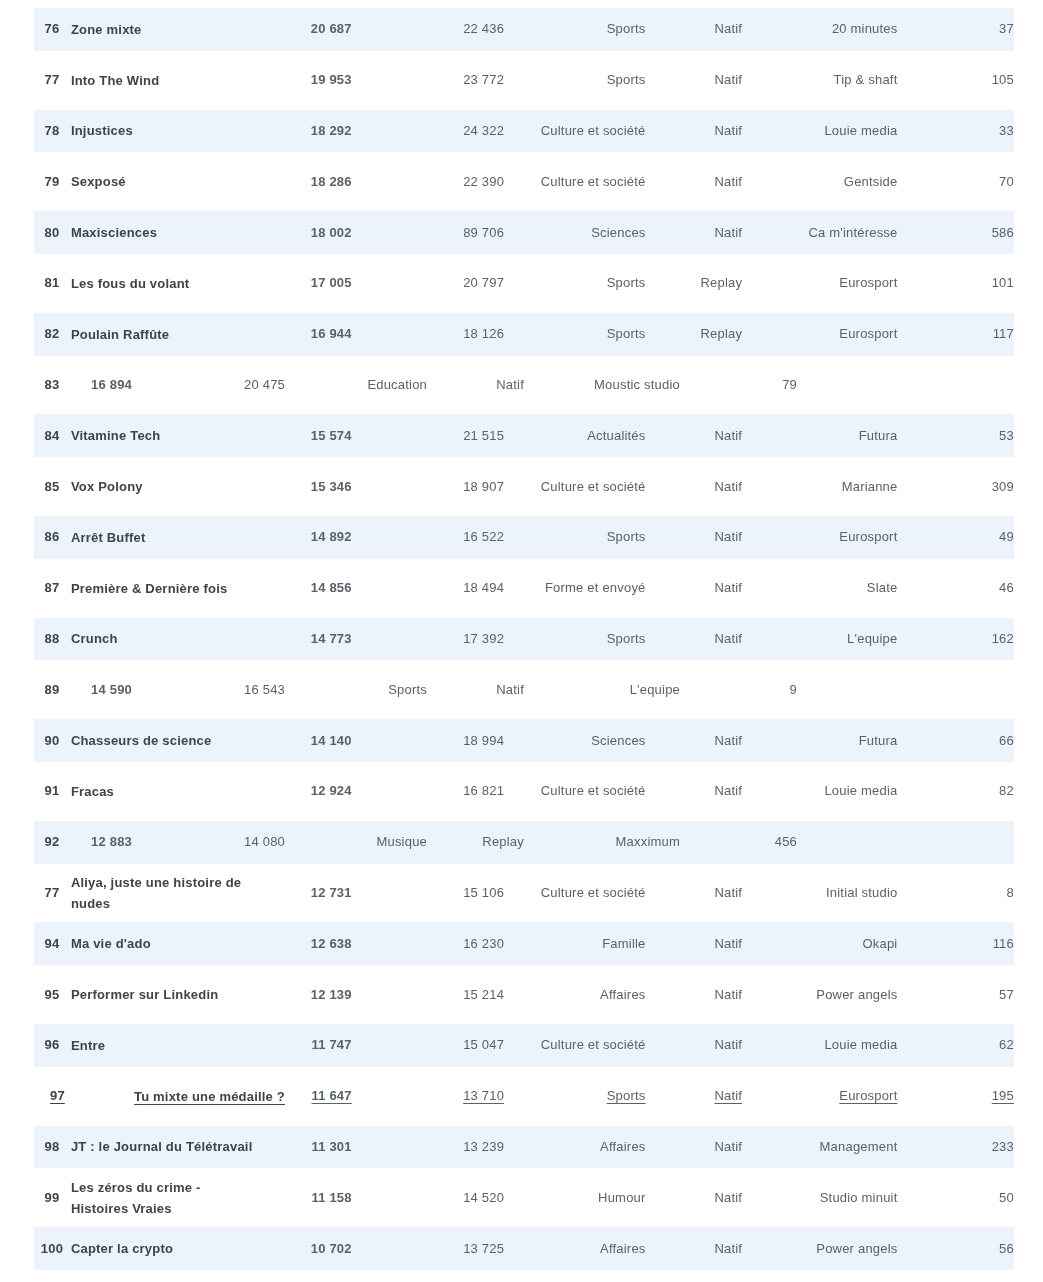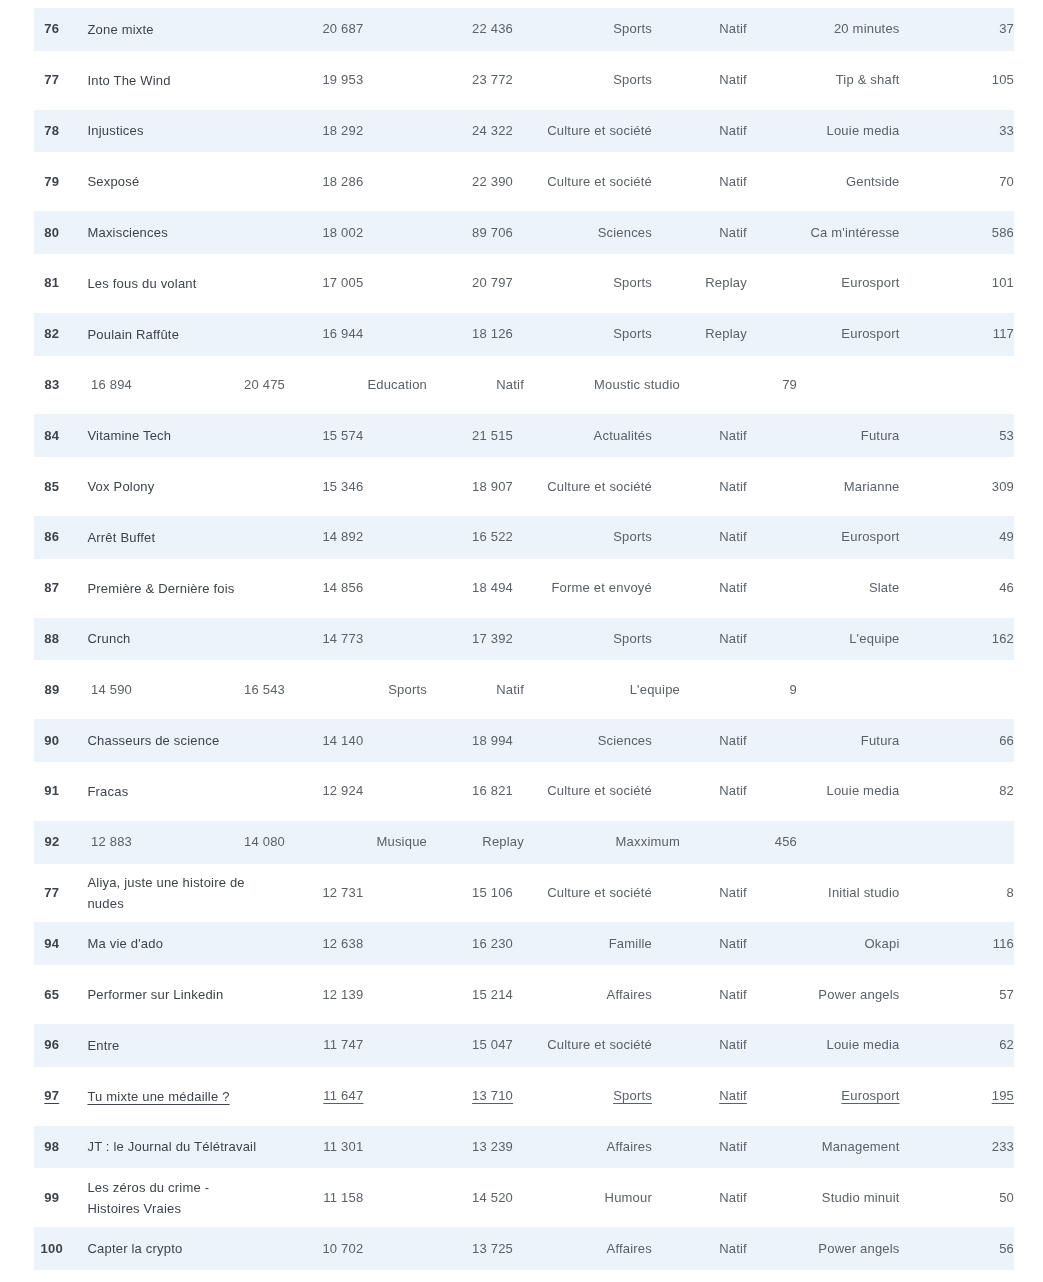--- a/index.html
+++ b/index.html
@@ -40,39 +40,40 @@
     line-height: 20px;
   }
   .cell-rank {
     margin-left: 5px;
     width: 26px;
     text-align: center;
     font-weight: 700;
     color: var(--text-dark);
   }
   .cell-name {
-    margin-left: 23px;
+    margin-left: 6px;
     width: 215px;
     text-align: left;
-    font-weight: 400;
+    font-weight: 700;
     color: var(--text-dark);
     white-space: pre-line;
     line-height: 21px;
   }
-  .cell-num1      { width: 67px;  text-align: right; }
+  .cell-num1      { width: 67px;  text-align: right; font-weight: bold; }
   .cell-num2      { width: 153px; text-align: right; }
   .cell-category  { width: 142px; text-align: right; }
   .cell-type      { width: 97px;  text-align: right; }
   .cell-publisher { width: 156px; text-align: right; }
   .cell-num3      { width: 117px; text-align: right; }
 
   .row.underlined .cell {
     text-decoration: underline;
     text-underline-offset: 3px;
     text-decoration-thickness: 1px;
+    text-align: right;
   }
 </style>
 </head>
 <body>
 
 <main class="table-wrap">
 
   <div class="row alt">
     <div class="band">
       <span class="cell cell-rank">76</span>
@@ -313,21 +314,21 @@
       <span class="cell cell-num2">16 230</span>
       <span class="cell cell-category">Famille</span>
       <span class="cell cell-type">Natif</span>
       <span class="cell cell-publisher">Okapi</span>
       <span class="cell cell-num3">116</span>
     </div>
   </div>
 
   <div class="row">
     <div class="band">
-      <span class="cell cell-rank">65</span>
+      <span class="cell cell-rank">95</span>
       <span class="cell cell-name">Performer sur Linkedin</span>
       <span class="cell cell-num1">12 139</span>
       <span class="cell cell-num2">15 214</span>
       <span class="cell cell-category">Affaires</span>
       <span class="cell cell-type">Natif</span>
       <span class="cell cell-publisher">Power angels</span>
       <span class="cell cell-num3">57</span>
     </div>
   </div>
 

